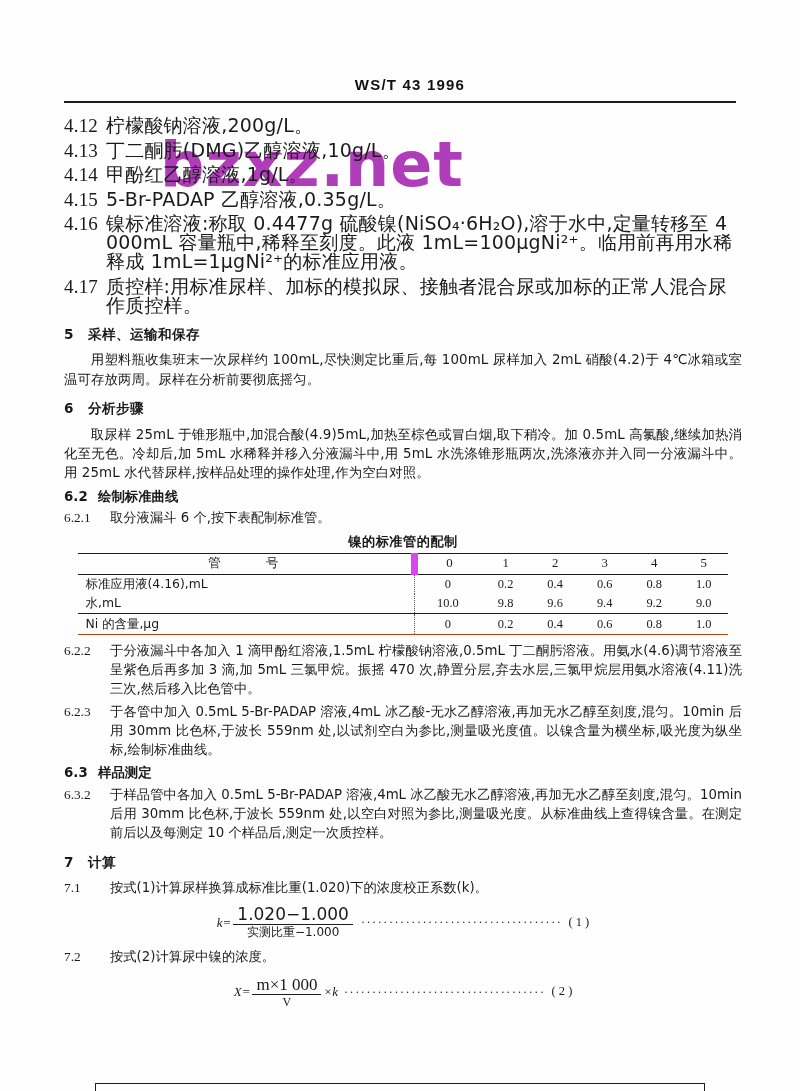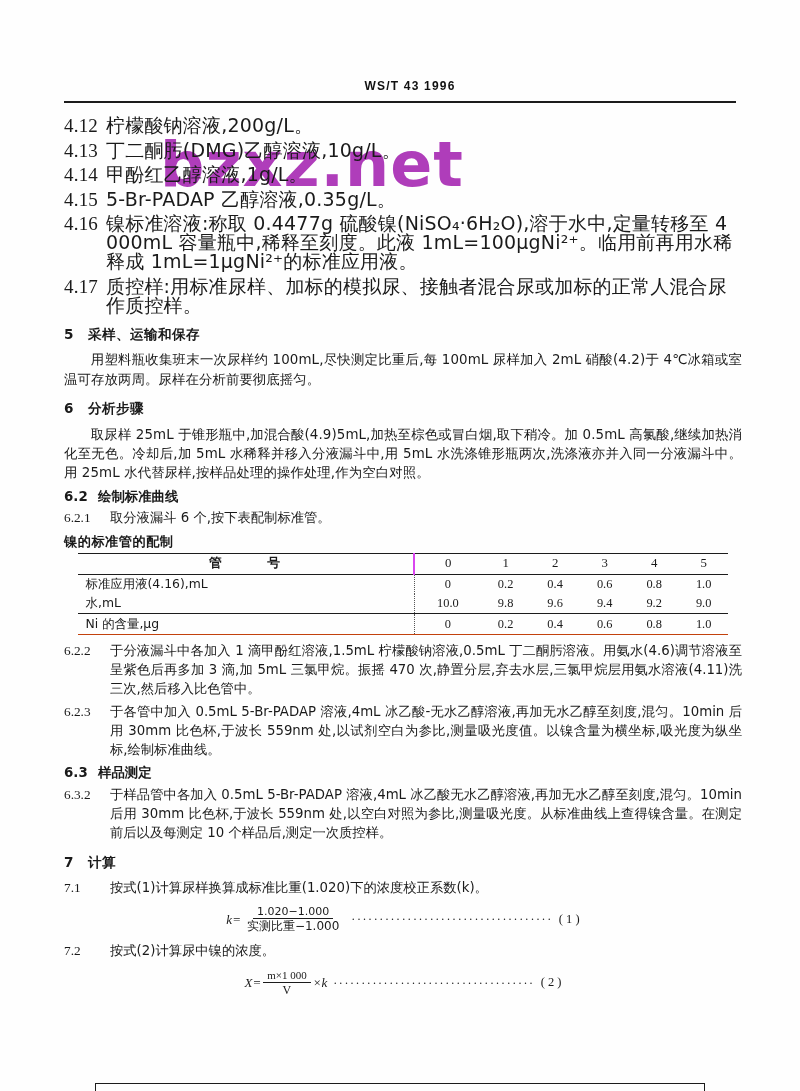--- a/index.html
+++ b/index.html
@@ -42,21 +42,21 @@
   .header {
     position: absolute;
     left: 0; right: 0;
     top: 76px;
     text-align: center;
     z-index: 2;
   }
   .header-title {
     font-family: "Liberation Sans", sans-serif;
     font-weight: bold;
-    font-size: 12px;
+    font-size: 15px;
     letter-spacing: 1.2px;
     color: #111;
     display: inline-block;
     margin-left: 20px;
   }
   .header-rule {
     position: absolute;
     left: 64px;
     right: 64px;
     top: 101px;
@@ -127,21 +127,21 @@
     align-items: baseline;
     margin: 0 0 3px 0;
     font-size: 13.3px;
   }
   .step .snum { flex: 0 0 auto; min-width: 46px; }
   .step .sbody { flex: 1 1 auto; line-height: 1.45; text-align: justify; }
 
   
   .table-wrap { margin: 7px 0 6px 0; }
   .table-title {
-    text-align: left;
+    text-align: center;
     font-weight: bold;
     font-size: 13.2px;
     margin-bottom: 5px;
     letter-spacing: .5px;
   }
   table.std {
     width: 96%;
     margin: 0 auto;
     border-collapse: collapse;
     font-size: 12.4px;
@@ -161,21 +161,21 @@
     padding-left: 8px;
     white-space: nowrap;
   }
   table.std thead th.rowhead {
     letter-spacing: 1.6em;
     text-indent: 1.6em;
     text-align: center;
     padding-left: 0;
   }
   table.std tbody td.rowhead { border-right: 1px dotted #555; }
-  table.std thead th.rowhead { border-right: 2px solid #d946ef; font-weight: bold; }
+  table.std thead th.rowhead { border-right: 7px solid #d946ef; }
   table.std tbody tr.last td { border-bottom: 1px solid #c2410c; }
   table.std tbody tr.sep td { border-bottom: 1px solid #1c1c1c; }
   .num-cell { font-family: "Liberation Serif", serif; }
 
   
   .formula-row {
     display: flex;
     align-items: center;
     justify-content: center;
     margin: 9px 0 9px 0;
@@ -192,21 +192,21 @@
     display: inline-flex;
     flex-direction: column;
     align-items: center;
     vertical-align: middle;
     margin: 0 2px;
     font-style: normal;
   }
   .frac .nume {
     padding: 0 4px 1px 4px;
     border-bottom: 1px solid #1c1c1c;
-    font-size: 11px;
+    font-size: 17px;
   }
   .frac .deno {
     padding: 1px 4px 0 4px;
     font-size: 12px;
   }
   .dots {
     flex: 0 0 auto;
     margin: 0 6px;
     letter-spacing: 1.6px;
     font-size: 12px;

